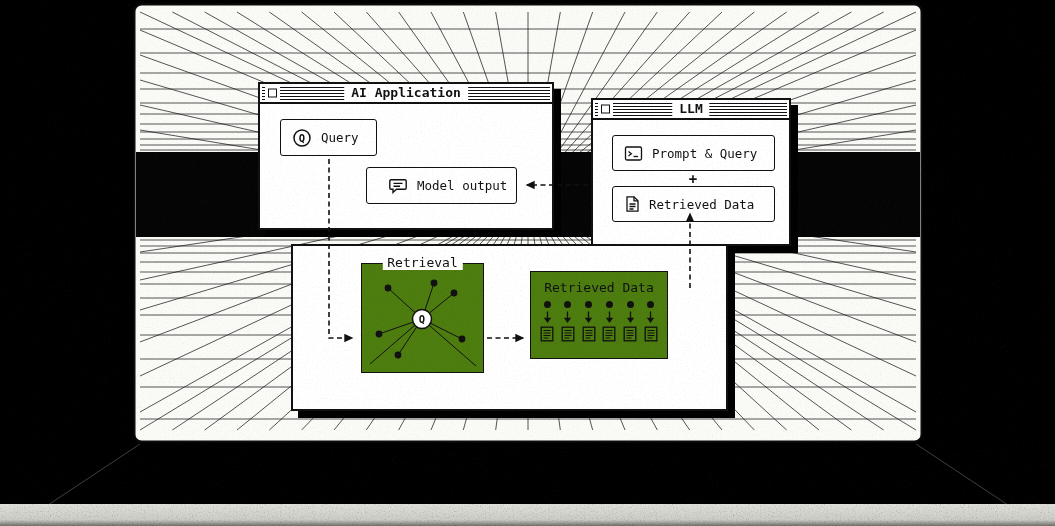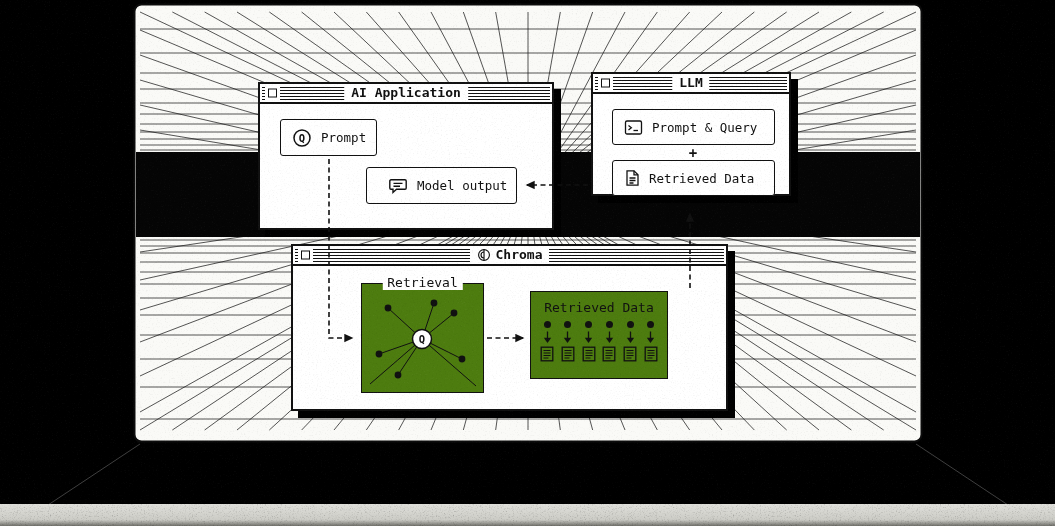--- a/index.html
+++ b/index.html
@@ -179,33 +179,33 @@
       <span class="wtitle">
         <span>AI Application</span>
       </span>
     </div>
     <div class="content">
       <div class="node-box" style="left:20px;top:15px;width:97px;height:37px;">
         <svg width="20" height="20" viewBox="0 0 20 20">
           <circle cx="10" cy="10" r="8" fill="none" stroke="#111" stroke-width="1.5"></circle>
           <text x="10" y="13.8" text-anchor="middle" font-size="10.5" font-weight="bold" fill="#111">Q</text>
         </svg>
-        <span>Prompt</span>
+        <span>Query</span>
       </div>
       <div class="node-box" style="left:106px;top:63px;width:151px;height:37px;padding-left:21px;">
         <svg width="20" height="18" viewBox="0 0 20 18" fill="none" stroke="#111" stroke-width="1.4">
           <path d="M3 2.8h14c.7 0 1.2.5 1.2 1.2v7c0 .7-.5 1.2-1.2 1.2H8.5L5 15.4v-3.2H3c-.7 0-1.2-.5-1.2-1.2V4c0-.7.5-1.2 1.2-1.2z"></path>
           <path d="M5.5 6.4h9M5.5 9.2h6.5"></path>
         </svg>
         <span>Model output</span>
       </div>
     </div>
   </div>
 
-  <div class="window" style="left:591px;top:72px;width:200px;height:124px;">
+  <div class="window" style="left:591px;top:98px;width:200px;height:148px;">
     <div class="titlebar">
       <span class="closebox"></span>
       <span class="wtitle">
         <span>LLM</span>
       </span>
     </div>
     <div class="content">
       <div class="node-box" style="left:19px;top:15px;width:163px;height:36px;text-align:center;">
         <svg width="19" height="17" viewBox="0 0 19 17" fill="none" stroke="#111" stroke-width="1.3">
           <rect x="1.5" y="2" width="16" height="13" rx="1.5"></rect>
@@ -220,31 +220,20 @@
           <path d="M3 1.8h7l4 4v10.4H3z"></path>
           <path d="M10 1.8v4h4"></path>
           <path d="M5.5 9h6M5.5 11.5h6M5.5 14h4"></path>
         </svg>
         <span>Retrieved Data</span>
       </div>
     </div>
   </div>
 
   <div class="window" style="left:291px;top:244px;width:437px;height:167px;">
-    <div class="titlebar">
-      <span class="closebox"></span>
-      <span class="wtitle">
-        <svg width="14" height="14" viewBox="0 0 16 16" fill="none" stroke="#111" stroke-width="1.3">
-          <circle cx="8" cy="8" r="6.2"></circle>
-          <line x1="8" y1="1.8" x2="8" y2="14.2"></line>
-          <path d="M8 4.6a3.4 3.4 0 0 0 0 6.8"></path>
-        </svg>
-        <span>Chroma</span>
-      </span>
-    </div>
     <div class="content">
 
       <div class="fieldset" style="left:68px;top:17px;width:123px;height:110px;">
         <span class="legend">Retrieval</span>
         <svg width="120" height="107" viewBox="0 0 120 107" style="position:absolute;left:0;top:0;">
           <g stroke="#111" stroke-width="1">
             <line x1="60" y1="55" x2="26" y2="24"></line>
             <line x1="60" y1="55" x2="72" y2="19"></line>
             <line x1="60" y1="55" x2="92" y2="29"></line>
             <line x1="60" y1="55" x2="17" y2="70"></line>

